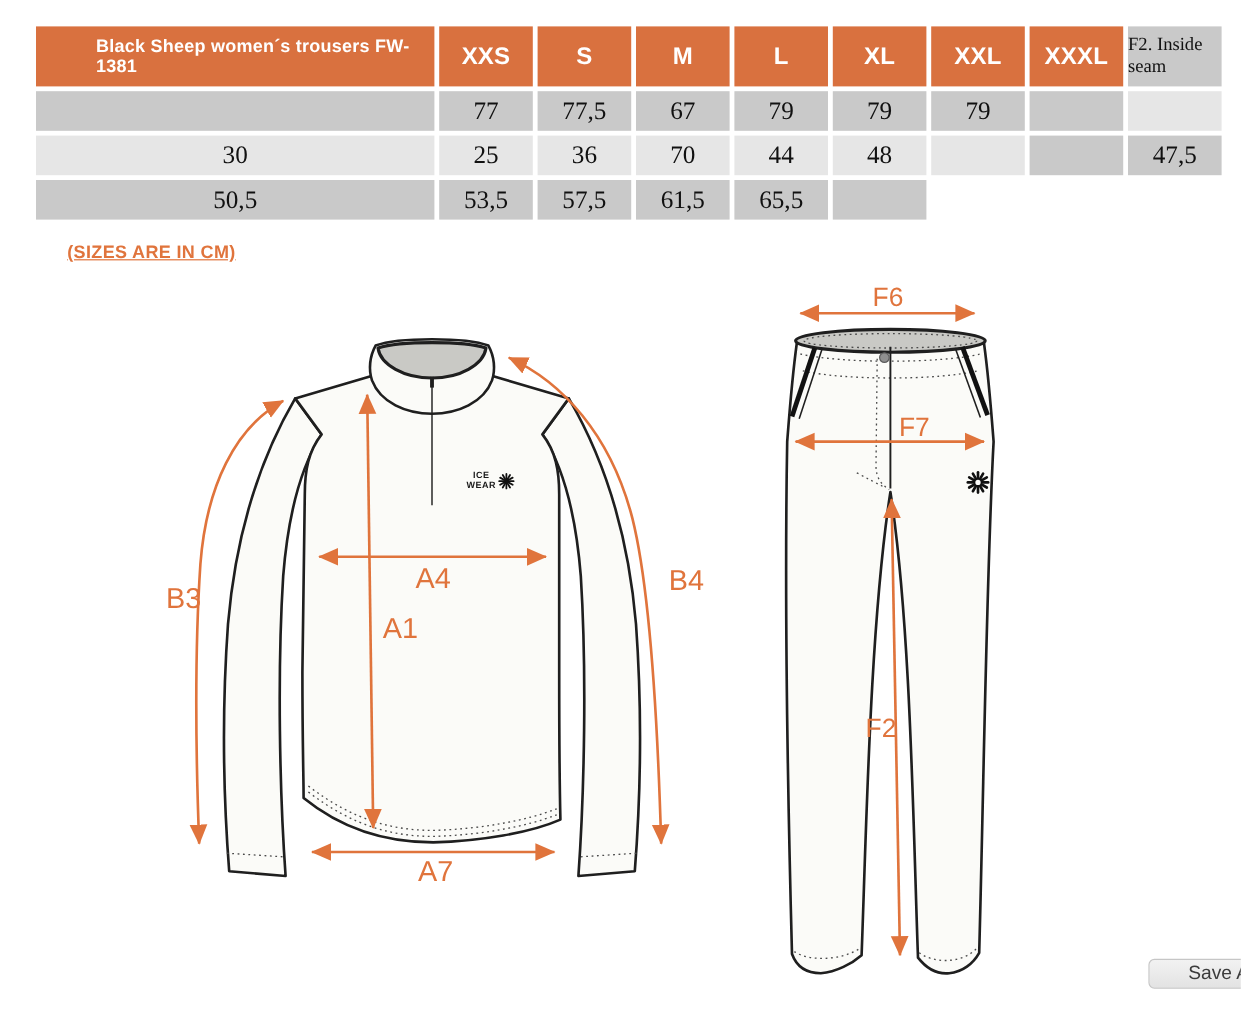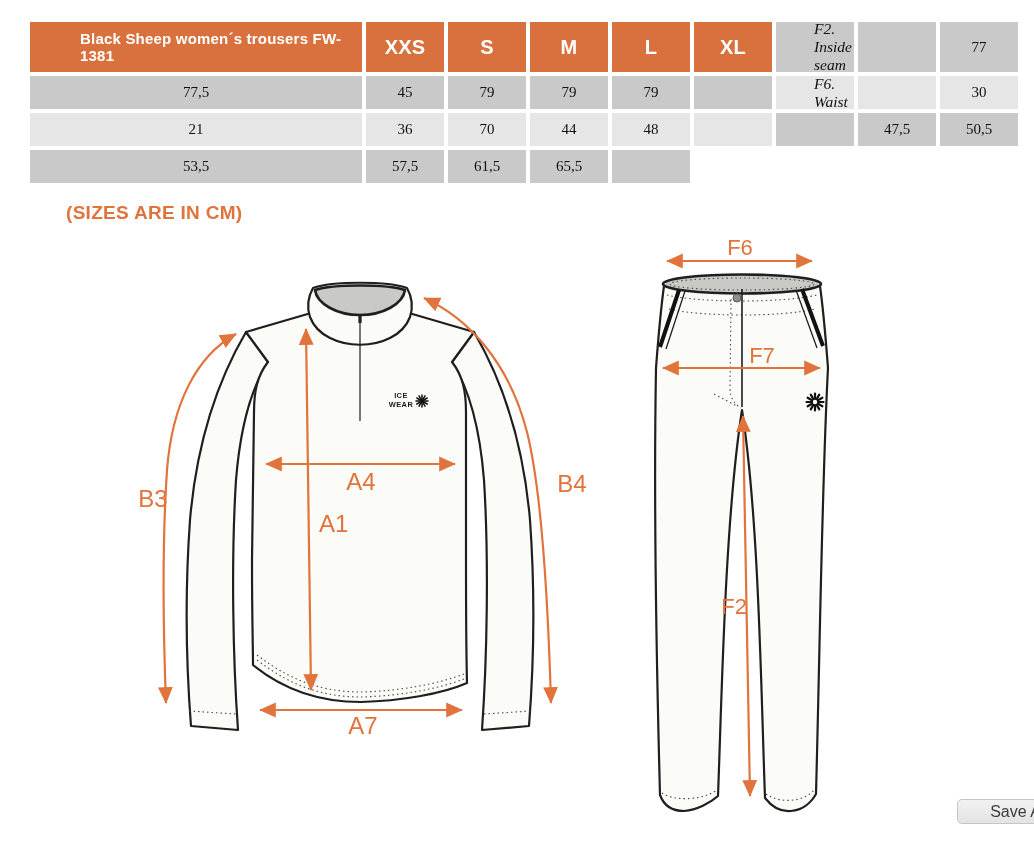--- a/index.html
+++ b/index.html
@@ -5,28 +5,28 @@
   html,body{margin:0;padding:0;background:#fff;}
   body{width:1034px;height:848px;position:relative;font-family:"Liberation Sans",sans-serif;overflow:hidden;}
 
   
   .chart{position:absolute;left:30px;top:22px;display:grid;
          grid-template-columns:332px repeat(8,78px);
          grid-template-rows:50px 33px 33px 33px;gap:4px;background:#fff;}
   .cell{display:flex;align-items:center;justify-content:center;}
   .hcell{background:#D9713F;color:#fff;font-weight:bold;font-size:20px;letter-spacing:.2px;}
   .title-cell{justify-content:flex-start;padding-left:50px;font-size:15px;}
-  .lcell{justify-content:flex-start;padding-left:38px;
-         font-family:"Liberation Serif",serif;font-size:15.5px;color:#111;font-style:italic;}
-  .vcell{font-family:"Liberation Serif",serif;font-size:15px;color:#111;}
+  .lcell{justify-content:flex-start;
+         font-family:"Liberation Serif",serif;font-size:15.5px;color:#111;}
+  .vcell{font-family:"Liberation Serif",serif;font-size:21px;color:#111;}
   .row-dark{background:#C9C9C9;}
   .row-light{background:#E6E6E6;}
 
-  .note{position:absolute;left:66px;top:202px;color:#E0743C;
-        font-weight:bold;font-size:19px;letter-spacing:.3px;}
+  .note{position:absolute;left:56px;top:202px;color:#E0743C;
+        font-weight:bold;font-size:15px;letter-spacing:.3px;text-decoration:underline;}
 
   
   .diagram-svg{position:absolute;left:0;top:230px;}
   .outline{fill:#FBFBF8;stroke:#1f1f1f;stroke-width:2.2;stroke-linejoin:round;}
   .grayfill{fill:#C9C9C5;stroke:#1f1f1f;stroke-width:2.6;stroke-linejoin:round;}
   .dotted{fill:none;stroke:#4a4a4a;stroke-width:1.1;stroke-dasharray:1.5 3;}
   .arrow{fill:none;stroke:#E0743C;stroke-width:2.2;}
   .alabel{fill:#E0743C;font-family:"Liberation Sans",sans-serif;font-size:24px;}
   .alabel2{fill:#E0743C;font-family:"Liberation Sans",sans-serif;font-size:22px;}
   .logotext{fill:#1a1a1a;font-family:"Liberation Sans",sans-serif;font-size:7.5px;font-weight:bold;letter-spacing:.4px;}
@@ -41,35 +41,36 @@
 </head>
 <body>
 
 <div class="chart">
   <div class="cell hcell title-cell">Black Sheep women´s trousers FW-1381</div>
   <div class="cell hcell">XXS</div>
   <div class="cell hcell">S</div>
   <div class="cell hcell">M</div>
   <div class="cell hcell">L</div>
   <div class="cell hcell">XL</div>
+  <div class="cell hcell">XXL</div>
+  <div class="cell hcell">XXXL</div>
 
   <div class="cell lcell row-dark">F2. Inside seam</div>
   <div class="cell vcell row-dark"></div>
   <div class="cell vcell row-dark">77</div>
   <div class="cell vcell row-dark">77,5</div>
-  <div class="cell vcell row-dark">45</div>
+  <div class="cell vcell row-dark">67</div>
   <div class="cell vcell row-dark">79</div>
   <div class="cell vcell row-dark">79</div>
   <div class="cell vcell row-dark">79</div>
   <div class="cell vcell row-dark"></div>
 
-  <div class="cell lcell row-light">F6. Waist</div>
   <div class="cell vcell row-light"></div>
   <div class="cell vcell row-light">30</div>
-  <div class="cell vcell row-light">21</div>
+  <div class="cell vcell row-light">25</div>
   <div class="cell vcell row-light">36</div>
   <div class="cell vcell row-light">70</div>
   <div class="cell vcell row-light">44</div>
   <div class="cell vcell row-light">48</div>
   <div class="cell vcell row-light"></div>
 
   <div class="cell vcell row-dark"></div>
   <div class="cell vcell row-dark">47,5</div>
   <div class="cell vcell row-dark">50,5</div>
   <div class="cell vcell row-dark">53,5</div>

